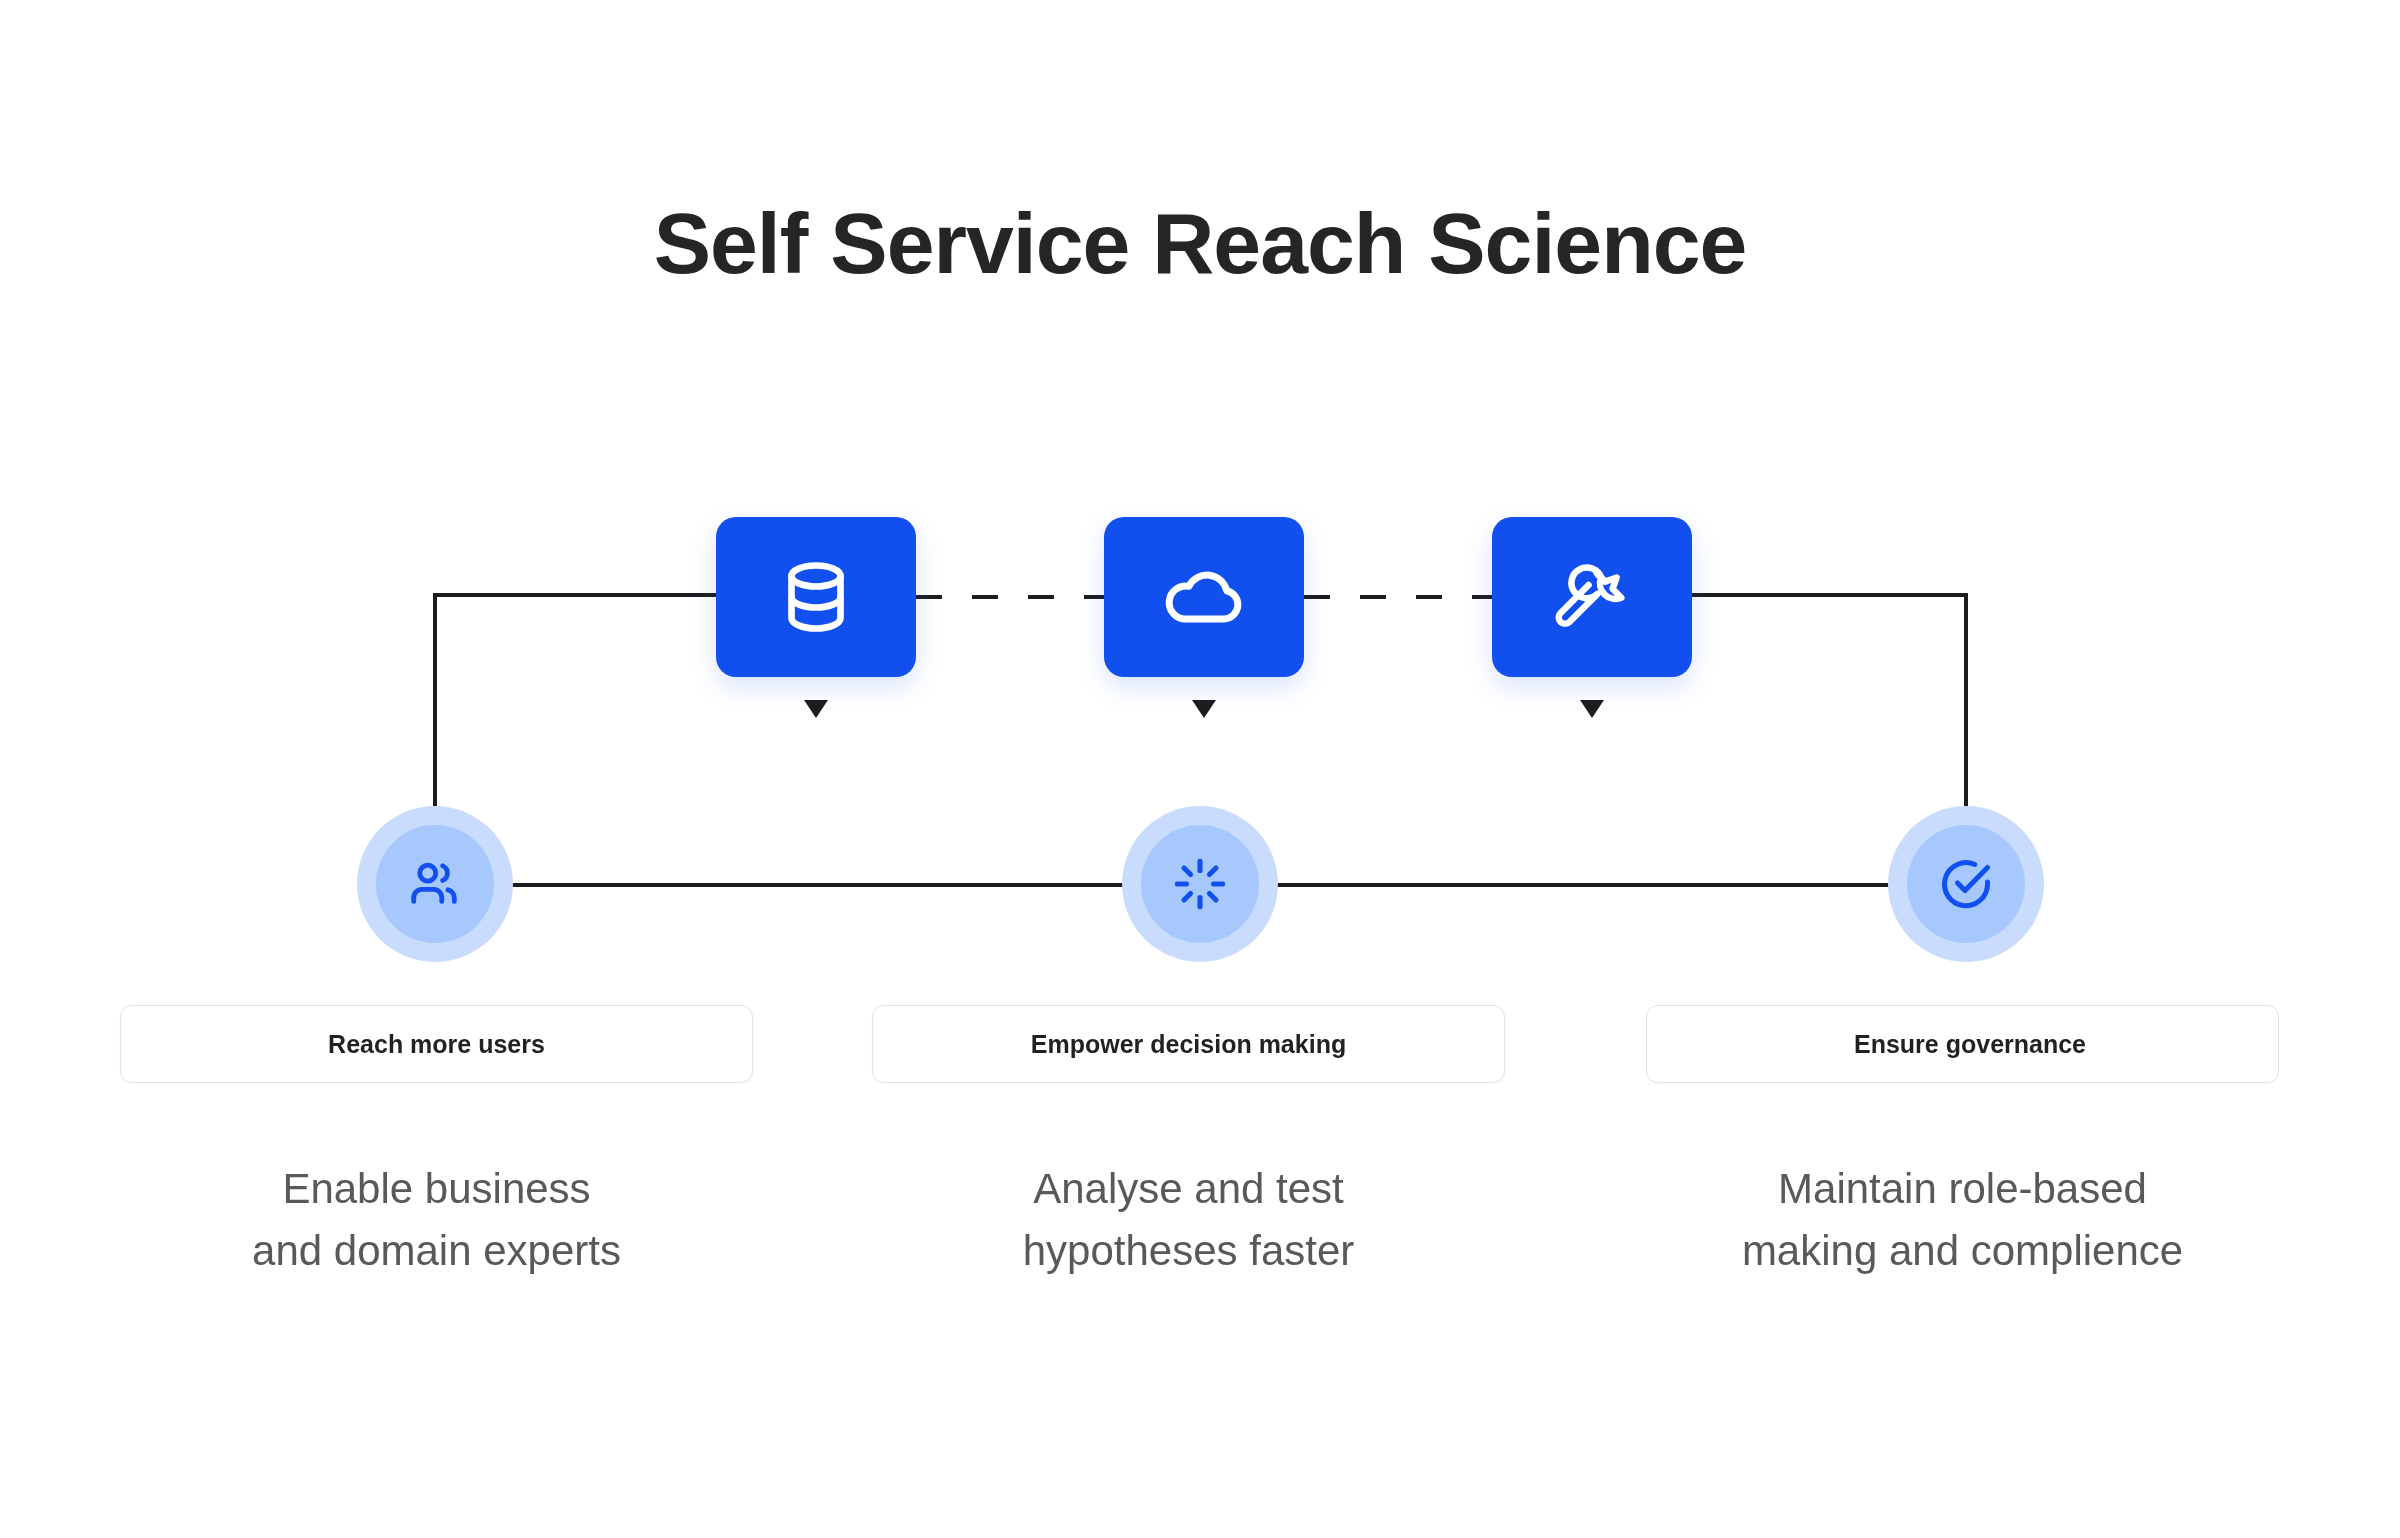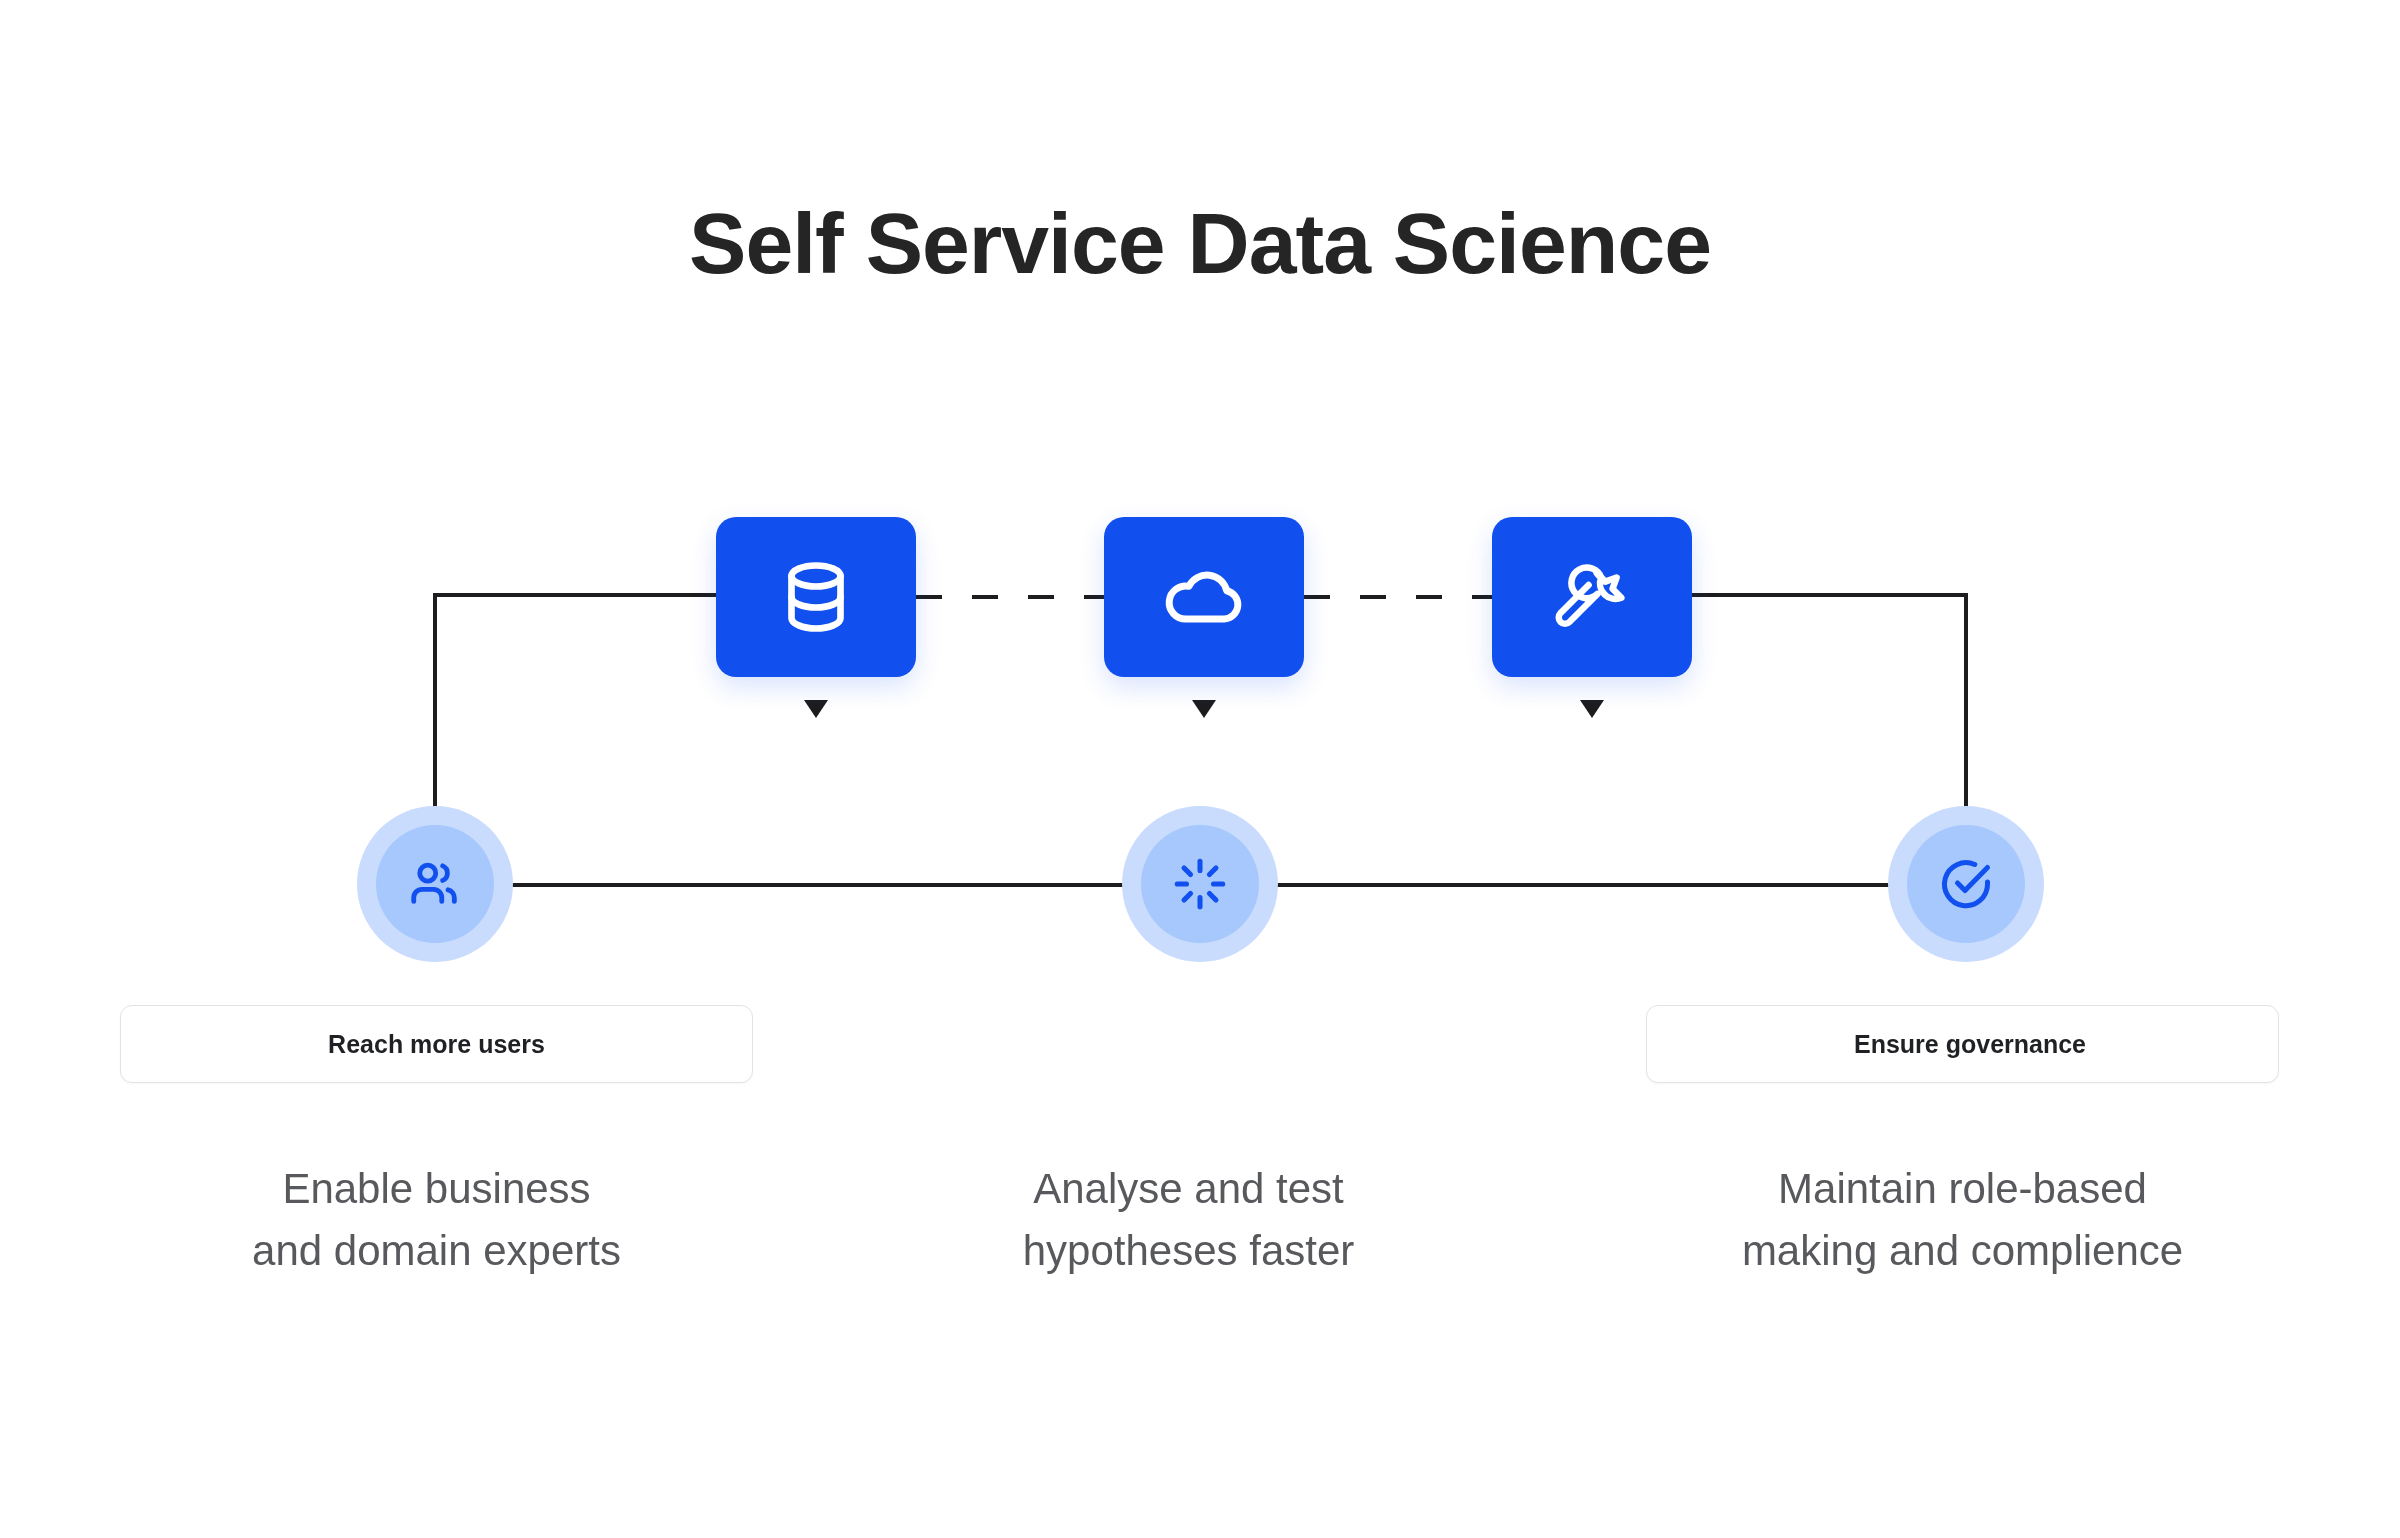--- a/index.html
+++ b/index.html
@@ -123,21 +123,21 @@
   }
   #description-0 { left: 120px; }
   #description-1 { left: 872px; }
   #description-2 { left: 1646px; }
 </style>
 </head>
 <body>
 
 <div id="canvas">
 
-  <div id="page-title">Self Service Data Science</div>
+  <div id="page-title">Self Service Reach Science</div>
 
   <svg id="connector-layer" viewBox="0 0 2400 1538" width="2400" height="1538" xmlns="http://www.w3.org/2000/svg">
 
     <line x1="916" y1="597" x2="1104" y2="597" stroke="#1d1d1f" stroke-width="4" stroke-dasharray="26 30"></line>
 
     <line x1="1304" y1="597" x2="1492" y2="597" stroke="#1d1d1f" stroke-width="4" stroke-dasharray="26 30"></line>
 
     <path d="M 716 595 L 435 595 L 435 836" fill="none" stroke="#1d1d1f" stroke-width="4"></path>
 
     <path d="M 1692 595 L 1966 595 L 1966 836" fill="none" stroke="#1d1d1f" stroke-width="4"></path>
@@ -211,20 +211,21 @@
       <span>
         <svg width="60" height="60" viewBox="0 0 24 24" fill="none" stroke="#1150ee" stroke-width="2" stroke-linecap="round" stroke-linejoin="round">
           <path d="M20.6 11.2v0.9a8.6 8.6 0 1 1-5.1-7.9"></path>
           <path d="M8.6 11.6l3 3 9-9.2"></path>
         </svg>
       </span>
     </div>
   </div>
 
   <div class="label-box" id="label-box-0">Reach more users</div>
+  <div class="label-box" id="label-box-1">Empower decision making</div>
   <div class="label-box" id="label-box-2">Ensure governance</div>
 
   <div class="description" id="description-0">Enable business
 and domain experts</div>
   <div class="description" id="description-1">Analyse and test
 hypotheses faster</div>
   <div class="description" id="description-2">Maintain role-based
 making and complience</div>
 
 </div>

